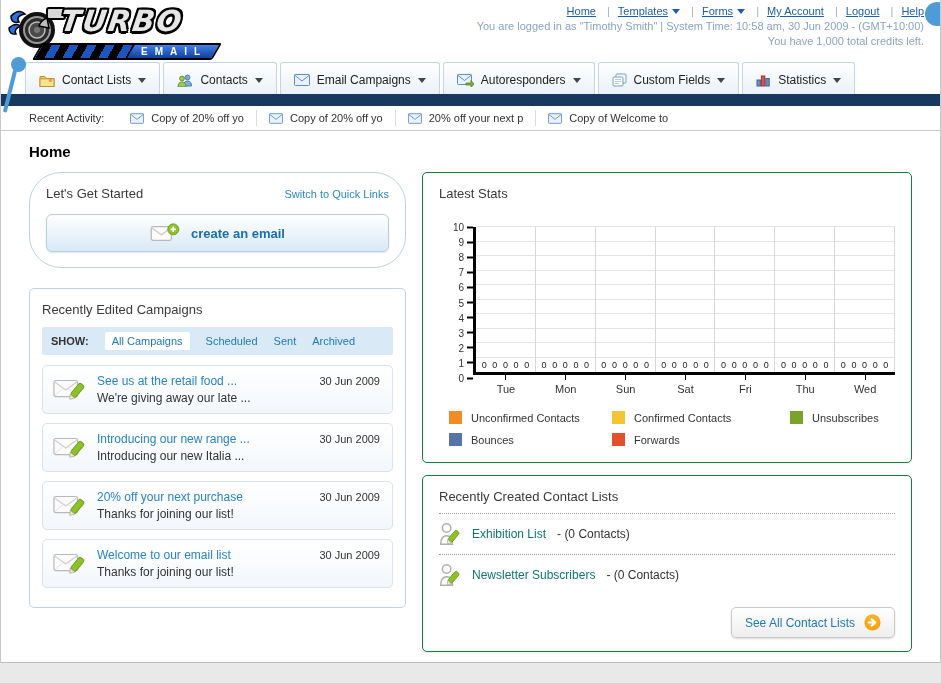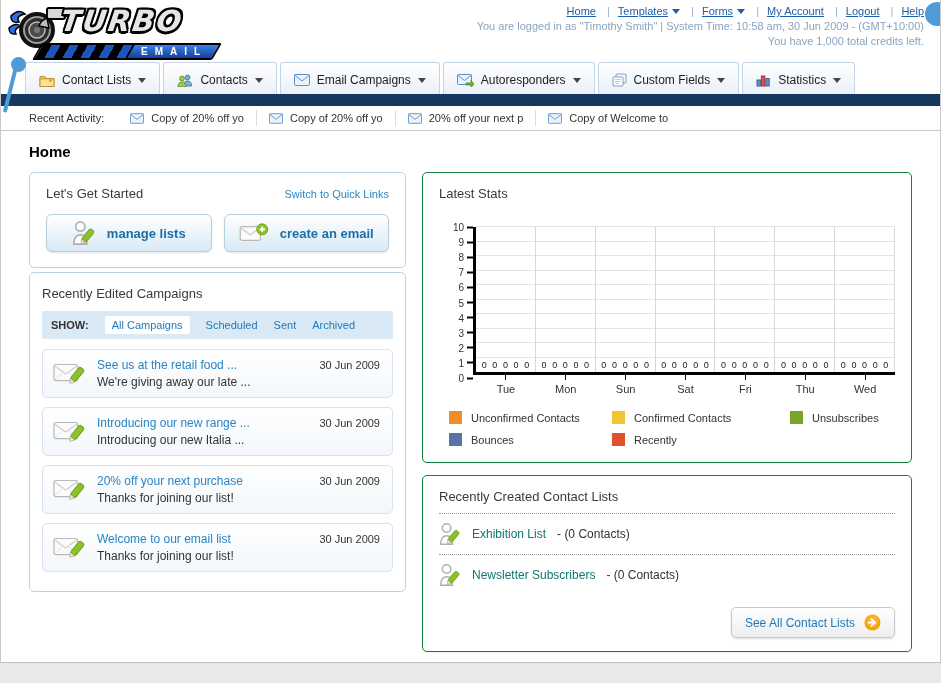--- a/index.html
+++ b/index.html
@@ -46,21 +46,21 @@
   .cols { display:flex; gap:16px; align-items:flex-start; }
   .col-left { width:377px; }
   .col-right { flex:1; }
 
   .panel { border-radius:5px; background:#fff; }
   .panel-blue { border:1px solid #bfd2e2; }
   .panel-gray { border:1px solid #15803d; box-shadow:0 1px 2px rgba(0,0,0,.06); }
   .panel-title { font-size:13px; color:#3a3a3a; }
 
   
-  .get-started { padding:13px 16px 15px; margin-bottom:4px; }
+  .get-started { padding:13px 16px 15px; margin-bottom:20px;border-radius:32px; }
   .gs-head { display:flex; justify-content:space-between; align-items:center; }
   .quick-link { font-size:11px; color:#2b87c6; cursor:pointer; text-decoration:none; }
   .gs-buttons { display:flex; gap:12px; margin-top:13px; }
   .big-btn { flex:1; height:38px; display:flex; align-items:center; justify-content:center; gap:11px; background:linear-gradient(#ffffff,#d8e9f6); border:1px solid #b5cede; border-radius:6px; color:#1a6fa8; font-weight:bold; font-size:13px; cursor:pointer; box-shadow:0 1px 2px rgba(0,0,0,.10); }
 
   
   .campaigns { padding:13px 12px 10px; }
   .show-bar { background:#d9e9f6; display:flex; align-items:center; gap:16px; font-size:11px; padding:5px 9px; margin-top:10px; border-radius:2px; }
   .show-label { color:#333; font-weight:bold; }
   .filter { color:#2179b8; cursor:pointer; }
@@ -258,31 +258,20 @@
 
       <div class="col-left">
 
         <div class="panel panel-blue get-started">
           <div class="gs-head">
             <span class="panel-title">Let's Get Started</span>
             <a class="quick-link">Switch to Quick Links</a>
           </div>
           <div class="gs-buttons">
             <div class="big-btn">
-              <svg width="24" height="26" viewBox="0 0 26 28">
-                <circle cx="9" cy="7" r="5" fill="#fff" stroke="#b0b0b0" stroke-width="1.8"></circle>
-                <path d="M2 26 c0-7 3-10 7-10 s7 3 7 10 z" fill="#fff" stroke="#b0b0b0" stroke-width="1.8"></path>
-                <g transform="rotate(-50 17 17)">
-                    <rect x="10" y="14" width="15" height="6" rx="2" fill="#8cc227" stroke="#6f9c1c"></rect>
-                    <path d="M10 14 l-4 3 l4 3 z" fill="#efe9d2" stroke="#9a9a80" stroke-width="0.6"></path>
-                  </g>
-              </svg>
-              <span>manage lists</span>
-            </div>
-            <div class="big-btn">
               <svg width="30" height="22" viewBox="0 0 32 24">
                 <rect x="1" y="5" width="22" height="15" rx="2" fill="#fcfcfc" stroke="#b9b9b9" stroke-width="1.4"></rect>
                 <path d="M1 6 L12 14 L23 6" fill="none" stroke="#cfcfcf" stroke-width="1.4"></path>
                 <circle cx="25" cy="8" r="6" fill="#8cc227" stroke="#6f9c1c"></circle>
                 <path d="M25 5 v6 M22 8 h6" stroke="#fff" stroke-width="2"></path>
               </svg>
               <span>create an email</span>
             </div>
           </div>
         </div>
@@ -508,21 +497,21 @@
                 <div class="legend-item">
                   <span class="swatch" style="background: rgb(122, 163, 46);"></span>
                   <span>Unsubscribes</span>
                 </div>
                 <div class="legend-item">
                   <span class="swatch" style="background: rgb(88, 115, 168);"></span>
                   <span>Bounces</span>
                 </div>
                 <div class="legend-item">
                   <span class="swatch" style="background: rgb(226, 81, 43);"></span>
-                  <span>Recently</span>
+                  <span>Forwards</span>
                 </div>
               </div>
           </div>
         </div>
 
         <div class="panel panel-gray clists">
           <div class="panel-title clist-title dotted">Recently Created Contact Lists</div>
 
           <div class="clist-item dotted">
             <svg width="22" height="26" viewBox="0 0 26 28">

